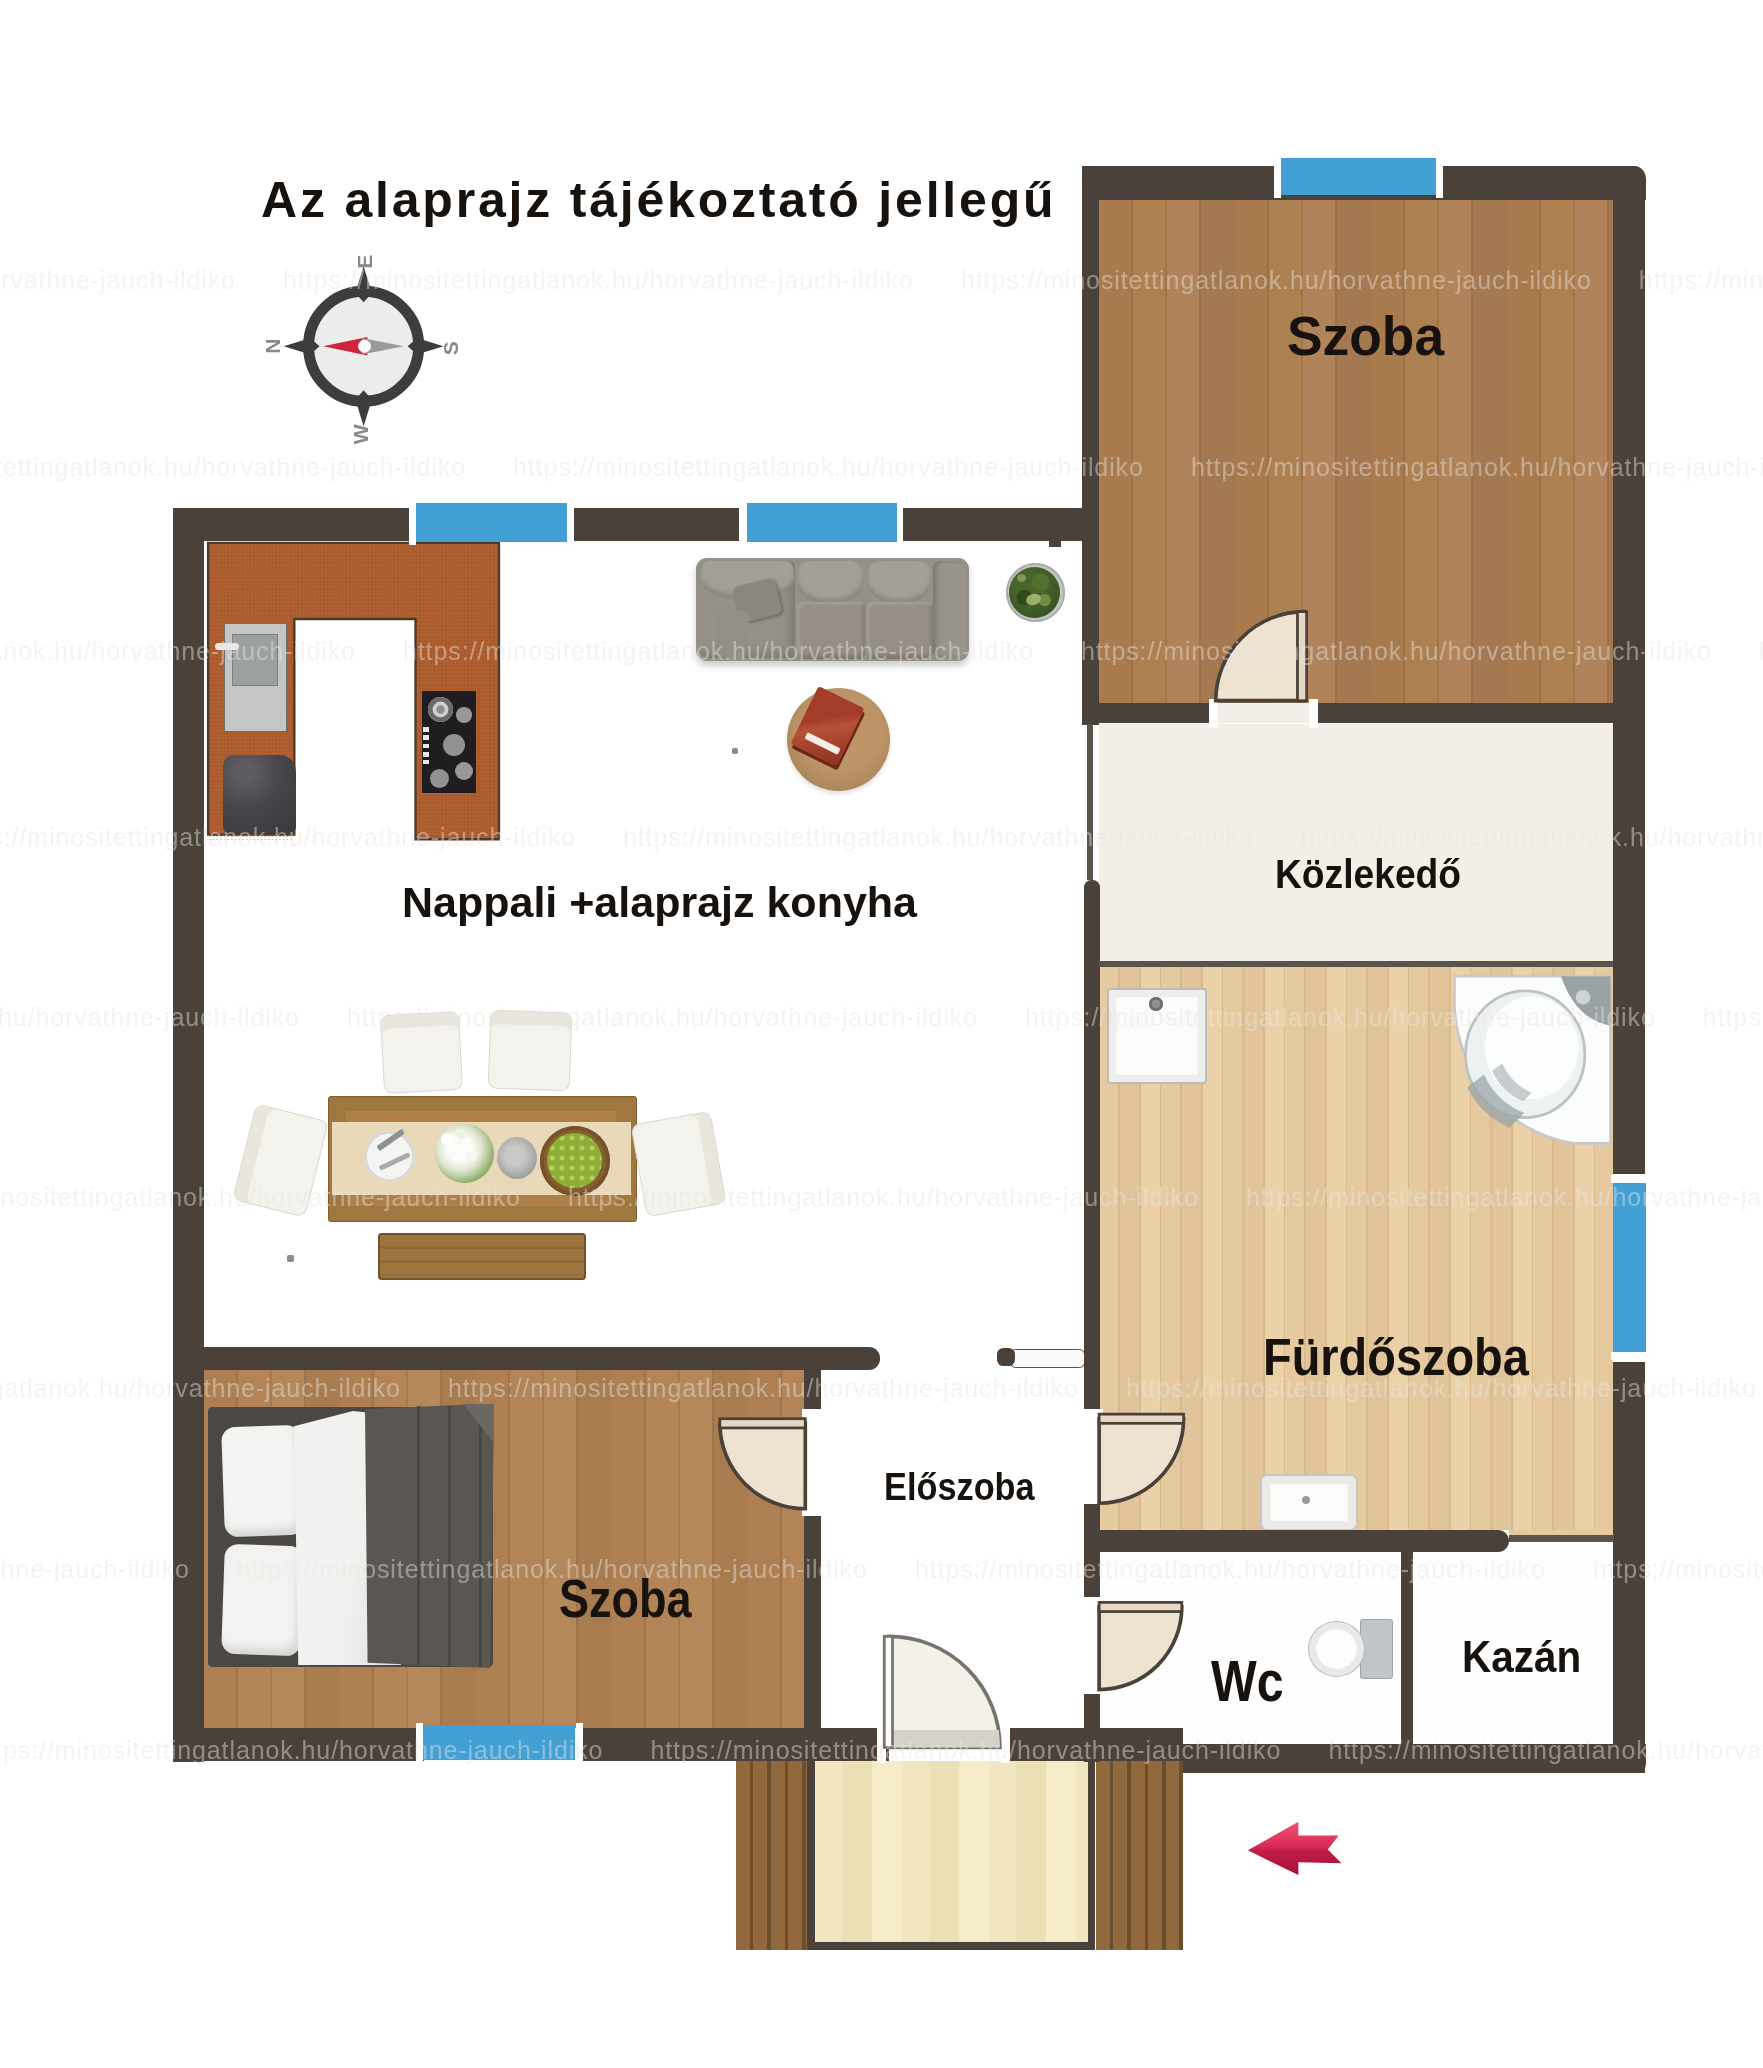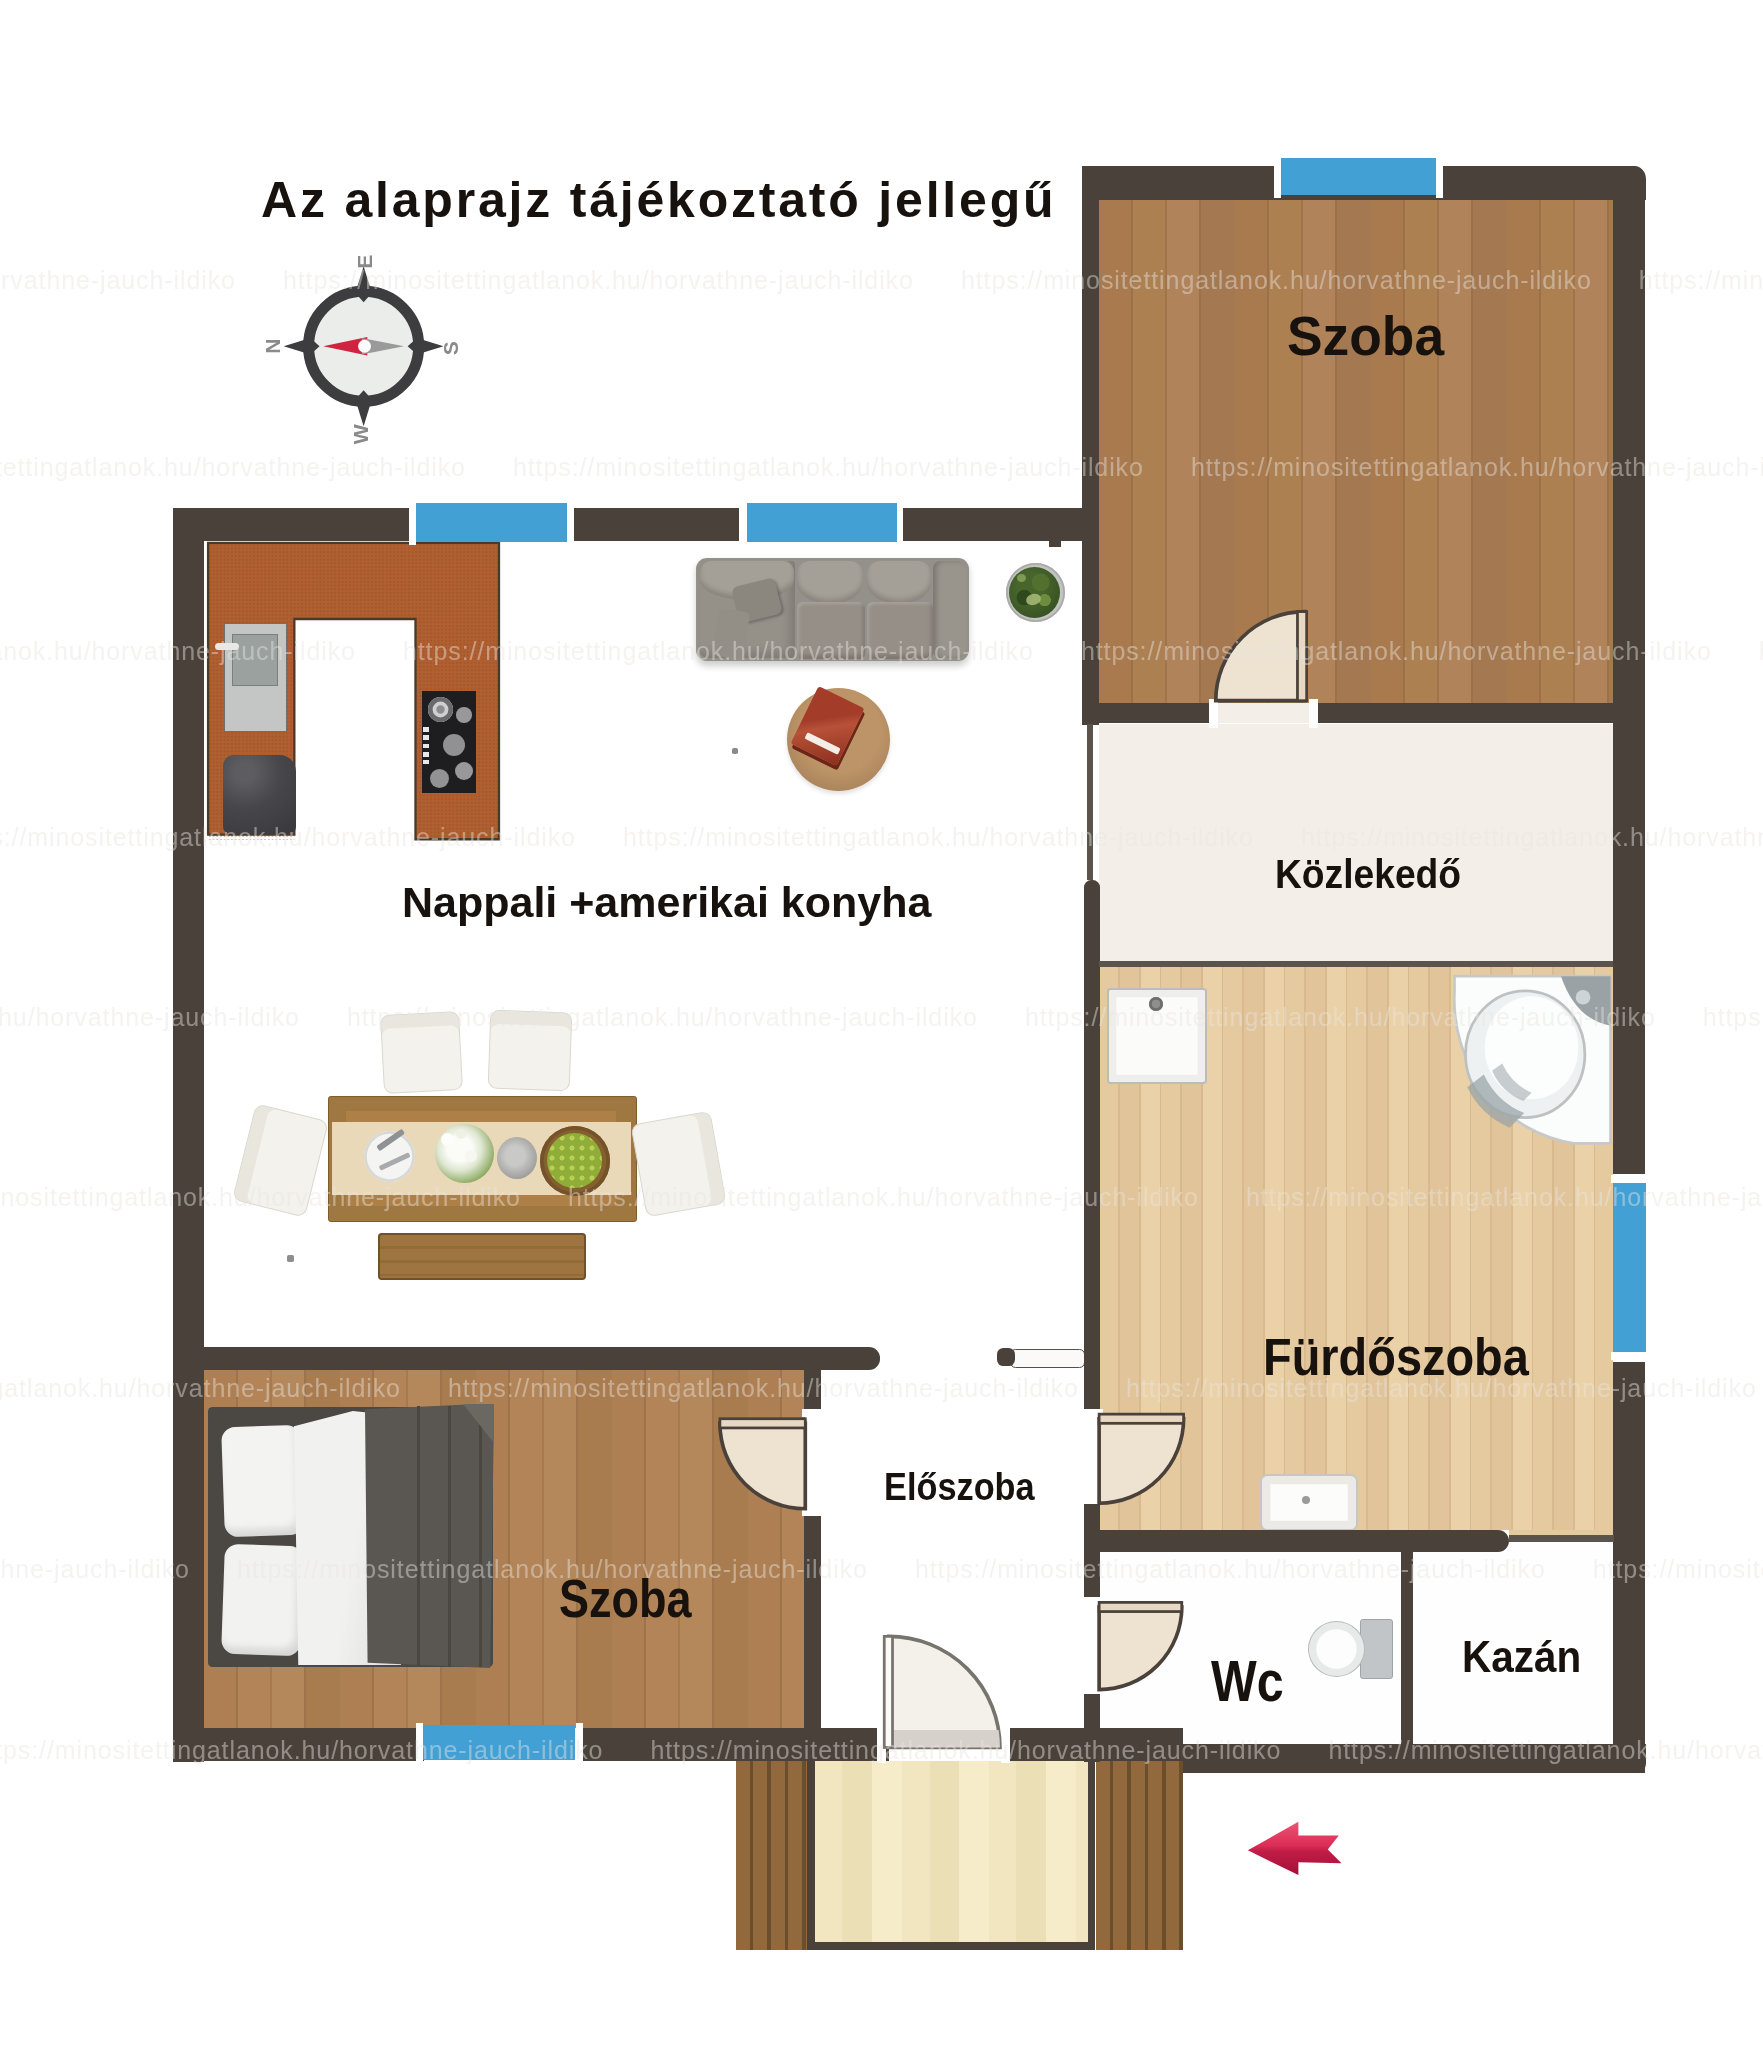--- a/index.html
+++ b/index.html
@@ -344,21 +344,21 @@
 <div class="wm" style="left:-331px;top:1005px;">https://minositettingatlanok.hu/horvathne-jauch-ildiko&nbsp;&nbsp;&nbsp;&nbsp;&nbsp;&nbsp;https://minositettingatlanok.hu/horvathne-jauch-ildiko&nbsp;&nbsp;&nbsp;&nbsp;&nbsp;&nbsp;https://minositettingatlanok.hu/horvathne-jauch-ildiko&nbsp;&nbsp;&nbsp;&nbsp;&nbsp;&nbsp;https://minositettingatlanok.hu/horvathne-jauch-ildiko</div>
 <div class="wm" style="left:-110px;top:1185px;">https://minositettingatlanok.hu/horvathne-jauch-ildiko&nbsp;&nbsp;&nbsp;&nbsp;&nbsp;&nbsp;https://minositettingatlanok.hu/horvathne-jauch-ildiko&nbsp;&nbsp;&nbsp;&nbsp;&nbsp;&nbsp;https://minositettingatlanok.hu/horvathne-jauch-ildiko&nbsp;&nbsp;&nbsp;&nbsp;&nbsp;&nbsp;https://minositettingatlanok.hu/horvathne-jauch-ildiko</div>
 <div class="wm" style="left:-230px;top:1376px;">https://minositettingatlanok.hu/horvathne-jauch-ildiko&nbsp;&nbsp;&nbsp;&nbsp;&nbsp;&nbsp;https://minositettingatlanok.hu/horvathne-jauch-ildiko&nbsp;&nbsp;&nbsp;&nbsp;&nbsp;&nbsp;https://minositettingatlanok.hu/horvathne-jauch-ildiko&nbsp;&nbsp;&nbsp;&nbsp;&nbsp;&nbsp;https://minositettingatlanok.hu/horvathne-jauch-ildiko</div>
 <div class="wm" style="left:-441px;top:1557px;">https://minositettingatlanok.hu/horvathne-jauch-ildiko&nbsp;&nbsp;&nbsp;&nbsp;&nbsp;&nbsp;https://minositettingatlanok.hu/horvathne-jauch-ildiko&nbsp;&nbsp;&nbsp;&nbsp;&nbsp;&nbsp;https://minositettingatlanok.hu/horvathne-jauch-ildiko&nbsp;&nbsp;&nbsp;&nbsp;&nbsp;&nbsp;https://minositettingatlanok.hu/horvathne-jauch-ildiko</div>
 <div class="wm" style="left:-27.5px;top:1738px;">https://minositettingatlanok.hu/horvathne-jauch-ildiko&nbsp;&nbsp;&nbsp;&nbsp;&nbsp;&nbsp;https://minositettingatlanok.hu/horvathne-jauch-ildiko&nbsp;&nbsp;&nbsp;&nbsp;&nbsp;&nbsp;https://minositettingatlanok.hu/horvathne-jauch-ildiko&nbsp;&nbsp;&nbsp;&nbsp;&nbsp;&nbsp;https://minositettingatlanok.hu/horvathne-jauch-ildiko</div>
 
 <div class="lbl" style="left:261px;top:175px;font-size:50px;letter-spacing:2.8px;">Az alaprajz tájékoztató jellegű</div>
 
 <div class="lbl" style="left:1287px;top:309px;font-size:55px;transform:scaleX(0.97);transform-origin:left top;">Szoba</div>
 
-<div class="lbl" style="left:402px;top:881px;font-size:43px;">Nappali +amerikai konyha</div>
+<div class="lbl" style="left:402px;top:881px;font-size:43px;">Nappali +alaprajz konyha</div>
 
 <div class="lbl" style="left:1275px;top:854px;font-size:40px;transform:scaleX(0.93);transform-origin:left top;">Közlekedő</div>
 
 <div class="lbl" style="left:1263px;top:1332px;font-size:51px;transform:scaleX(0.92);transform-origin:left top;">Fürdőszoba</div>
 
 <div class="lbl" style="left:559px;top:1572px;font-size:53px;transform:scaleX(0.85);transform-origin:left top;">Szoba</div>
 
 <div class="lbl" style="left:884px;top:1467px;font-size:39px;transform:scaleX(0.88);transform-origin:left top;">Előszoba</div>
 
 <div class="lbl" style="left:1211px;top:1653px;font-size:57px;transform:scaleX(0.85);transform-origin:left top;">Wc</div>

